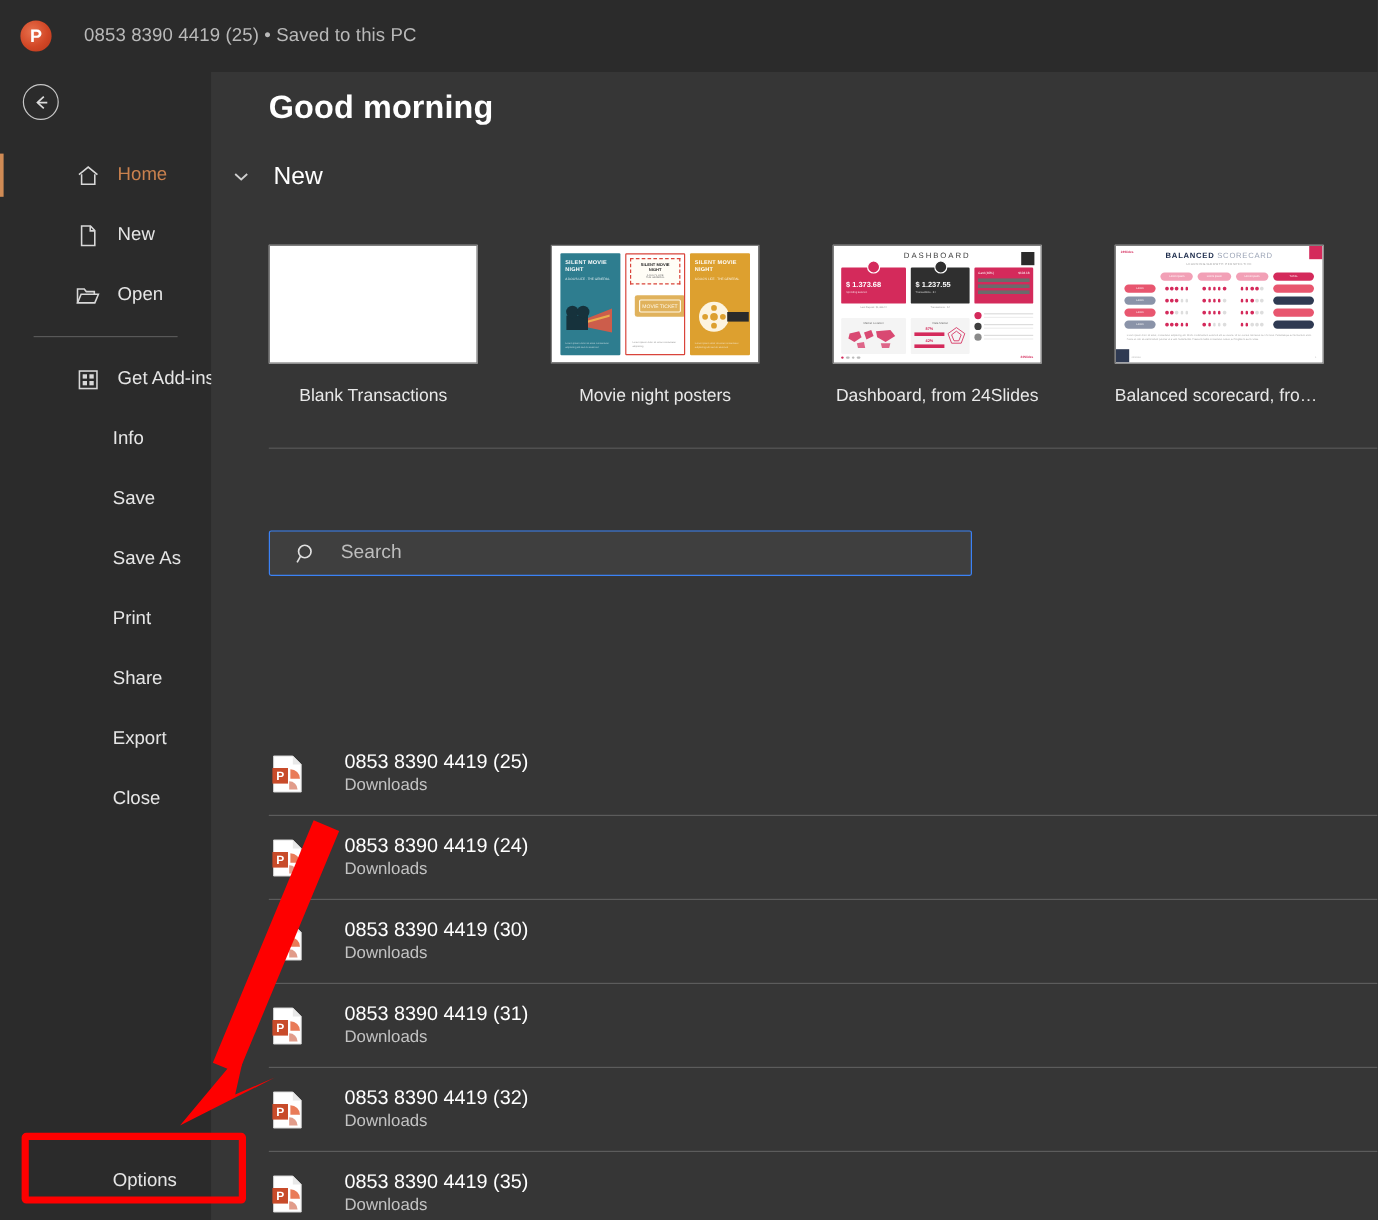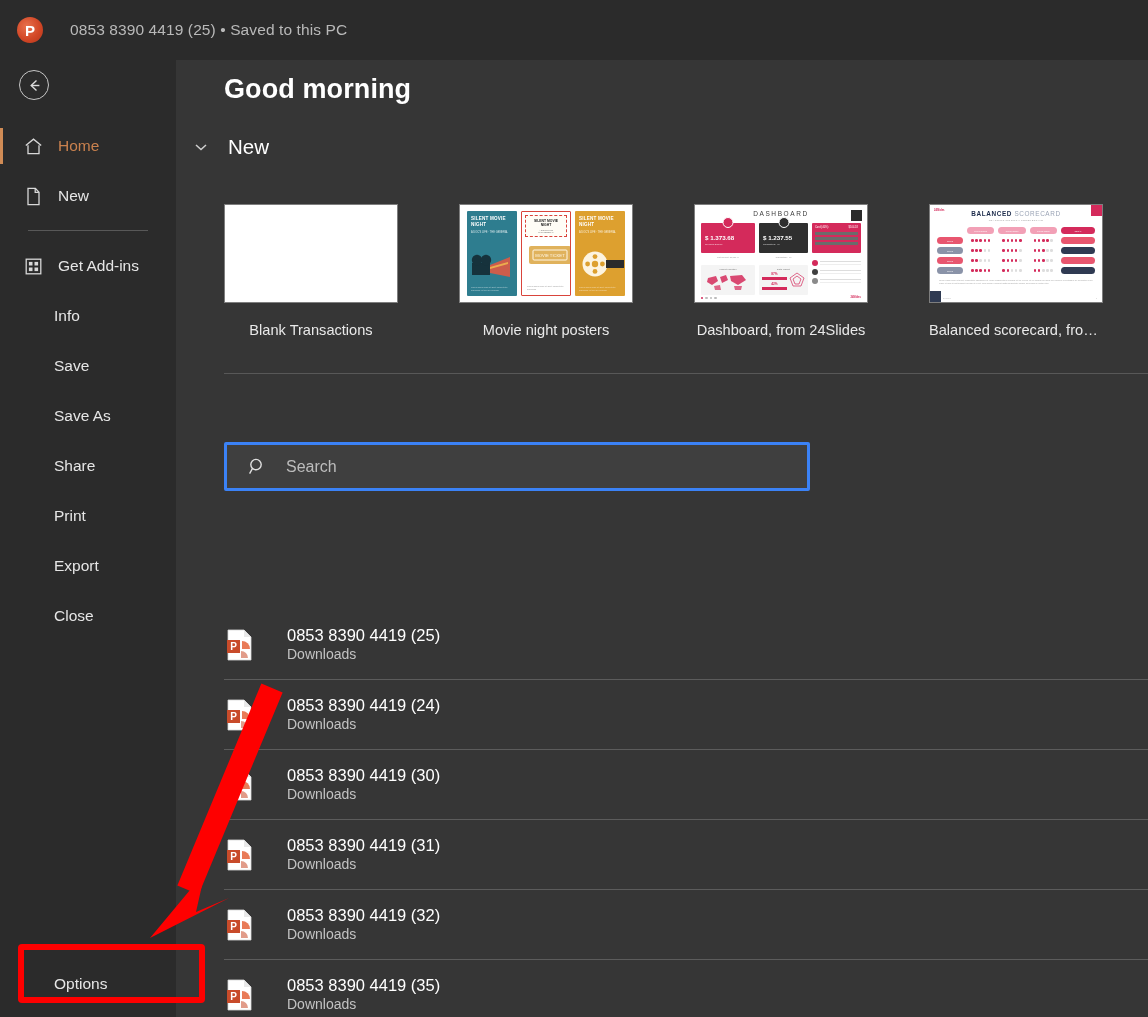--- a/index.html
+++ b/index.html
@@ -36,21 +36,21 @@
     background: #2b2b2b;
   }
   .back-btn {
     position: absolute; left: 19px; top: 10px; width: 30px; height: 30px;
     border-radius: 50%; border: 1.6px solid #c6c6c6;
     display: flex; align-items: center; justify-content: center;
   }
   .nav-list { position: absolute; left: 0; top: 61px; width: 176px; }
   .nav-item {
     position: relative; height: 50px; display: flex; align-items: center;
-    color: #e6e6e6; font-size: 15.5px;
+    color: #e6e6e6; font-size: 15.5px; padding-left: 40px;
   }
   .nav-item .nav-ico {
     width: 26px; height: 26px; margin-left: 20px; margin-right: 12px;
     display: flex; align-items: center; justify-content: center; flex: none;
   }
   .nav-item .nav-label { white-space: nowrap; }
   .nav-item.no-icon .nav-label { margin-left: 54px; }
   .nav-item.active .nav-label { color: #c9814e; }
   .nav-item.active::before {
     content: ""; position: absolute; left: 0; top: 7px; width: 3px; height: 36px;
@@ -114,22 +114,22 @@
   .dots { display: flex; gap: 1.6px; flex: 1; justify-content: center; }
   .dot { width: 2.6px; height: 2.6px; border-radius: 50%; }
 
   
   .tpl-divider {
     position: absolute; left: 48px; top: 313px; width: 924px; height: 1px; background: #585858;
   }
 
   
   .search {
-    position: absolute; left: 48px; top: 382px; width: 586px; height: 49px;
-    border: 3px solid #3b82f6; background: #3f3f3f; display: flex; align-items: center;
+    position: absolute; left: 48px; top: 382px; width: 586px; height: 38px;
+    border: 1px solid #3b82f6; background: #3f3f3f; display: flex; align-items: center;
     border-radius: 2px;
   }
   .search .sico { margin-left: 20px; width: 20px; height: 20px; display:flex; align-items:center; justify-content:center; }
   .search .sph { margin-left: 19px; color: #bdbdbd; font-size: 16px; }
 
   
   .tabs { position: absolute; left: 48px; top: 452px; display: flex; gap: 33px; align-items: flex-end; }
   .tab { color: #ebebeb; font-size: 16.5px; padding-bottom: 9px; position: relative; white-space: nowrap; }
   .tab.active { font-weight: bold; }
   .tab.active::after {
@@ -194,20 +194,29 @@
       <div class="nav-item">
         <span class="nav-ico">
           <svg width="21" height="21" viewBox="0 0 21 21">
             <path d="M5 2.4 L12.4 2.4 L16 6.2 L16 18.6 L5 18.6 Z" fill="none" stroke="#d8d8d8" stroke-width="1.3"></path>
             <path d="M12.2 2.6 L12.2 6.4 L15.9 6.4" fill="none" stroke="#d8d8d8" stroke-width="1.3"></path>
           </svg>
         </span>
         <span class="nav-label">New</span>
       </div>
 
+      <div class="nav-item">
+        <span class="nav-ico">
+          <svg width="22" height="21" viewBox="0 0 22 21">
+            <path d="M2.6 16.4 L2.6 4.8 L8.2 4.8 L9.9 7 L16.6 7 L16.6 9" fill="none" stroke="#d8d8d8" stroke-width="1.3"></path>
+            <path d="M2.6 16.4 L5.6 9.2 L20 9.2 L17 16.4 Z" fill="none" stroke="#d8d8d8" stroke-width="1.3"></path>
+          </svg>
+        </span>
+        <span class="nav-label">Open</span>
+      </div>
 
       <div class="nav-sep"></div>
 
       <div class="nav-item">
         <span class="nav-ico">
           <svg width="21" height="21" viewBox="0 0 21 21">
             <rect x="3.2" y="3.2" width="14.6" height="14.6" fill="none" stroke="#d8d8d8" stroke-width="1.3"></rect>
             <rect x="5.9" y="5.9" width="3.6" height="3.6" fill="#d8d8d8"></rect>
             <rect x="11.5" y="5.9" width="3.6" height="3.6" fill="#d8d8d8"></rect>
             <rect x="5.9" y="11.5" width="3.6" height="3.6" fill="#d8d8d8"></rect>
@@ -220,24 +229,24 @@
       <div class="nav-item no-icon">
         <span class="nav-label">Info</span>
       </div>
       <div class="nav-item no-icon">
         <span class="nav-label">Save</span>
       </div>
       <div class="nav-item no-icon">
         <span class="nav-label">Save As</span>
       </div>
       <div class="nav-item no-icon">
+        <span class="nav-label">Print</span>
+      </div>
+      <div class="nav-item no-icon">
         <span class="nav-label">Share</span>
-      </div>
-      <div class="nav-item no-icon">
-        <span class="nav-label">Print</span>
       </div>
       <div class="nav-item no-icon">
         <span class="nav-label">Export</span>
       </div>
       <div class="nav-item no-icon">
         <span class="nav-label">Close</span>
       </div>
     </div>
 
     <div class="nav-bottom">

